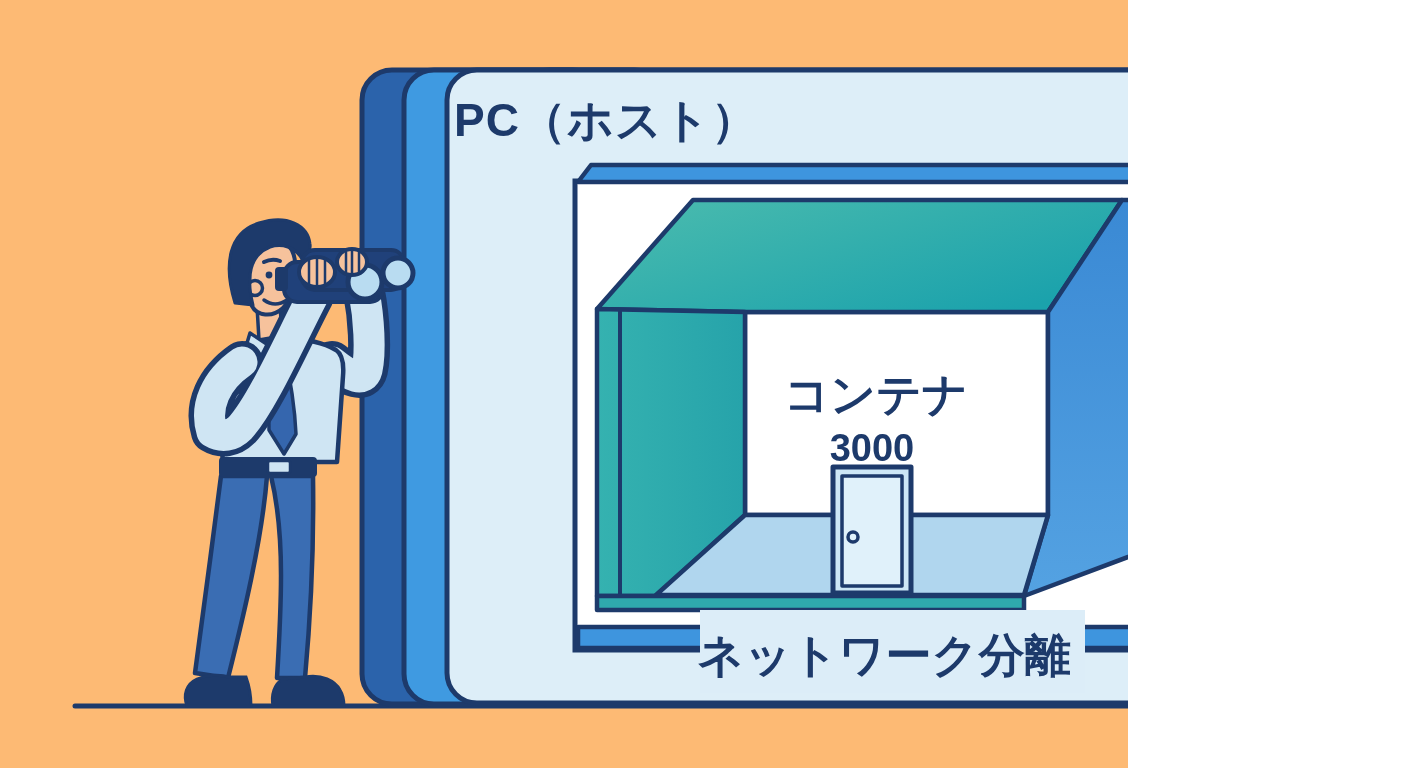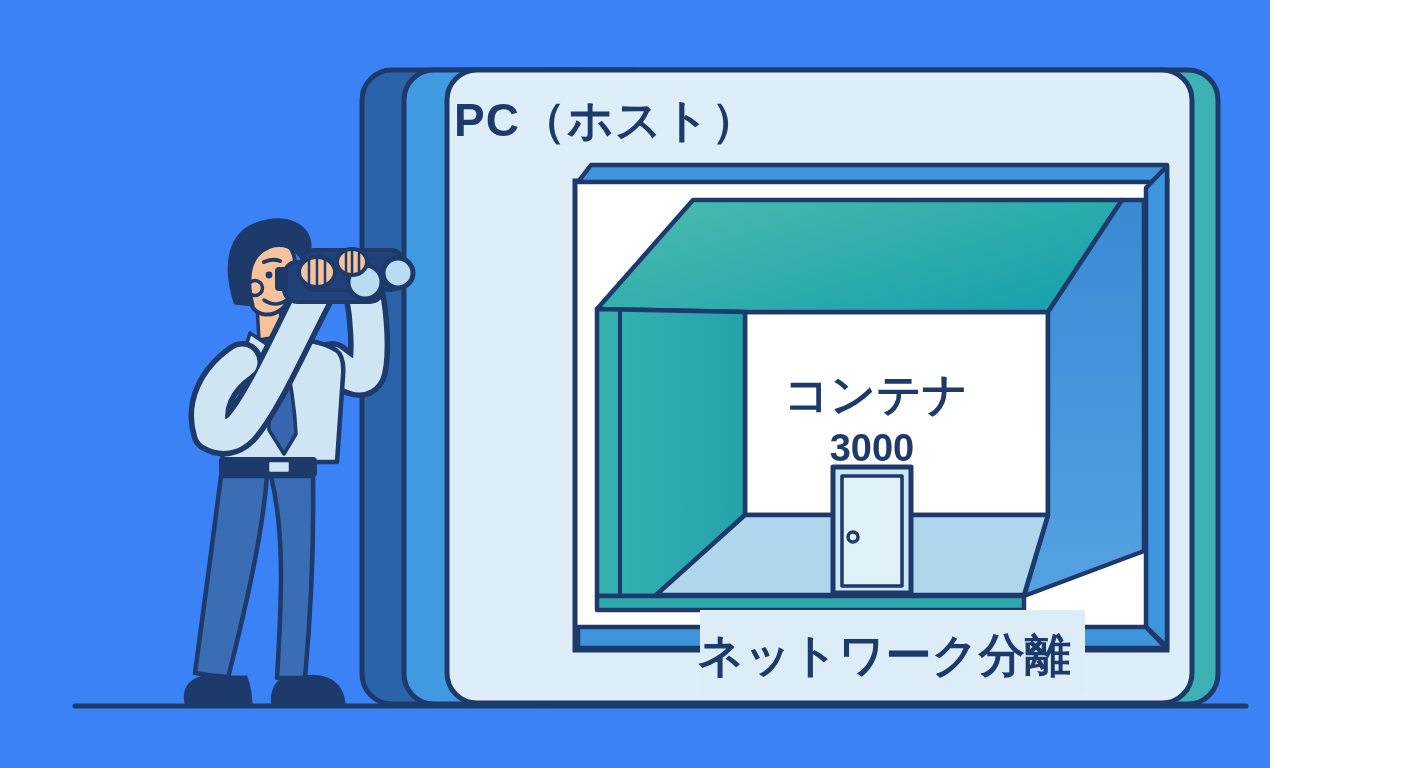--- a/index.html
+++ b/index.html
@@ -1,16 +1,16 @@
 <!DOCTYPE html>
 <html><head>
 <meta charset="utf-8">
 <style>
   html,body{margin:0;padding:0;background:#ffffff;}
-  .stage{width:1270px;height:768px;position:relative;overflow:hidden;background:#3b82f6;
+  .stage{width:1128px;height:768px;position:relative;overflow:hidden;background:#fdba74;
          font-family:"Liberation Sans","DejaVu Sans",sans-serif;}
   svg{display:block;}
   text{font-family:"Liberation Sans","DejaVu Sans",sans-serif;font-weight:700;}
 </style>
 </head>
 <body>
 
 <div class="stage">
 <svg width="1408" height="768" viewBox="0 0 1408 768">
   <defs>

